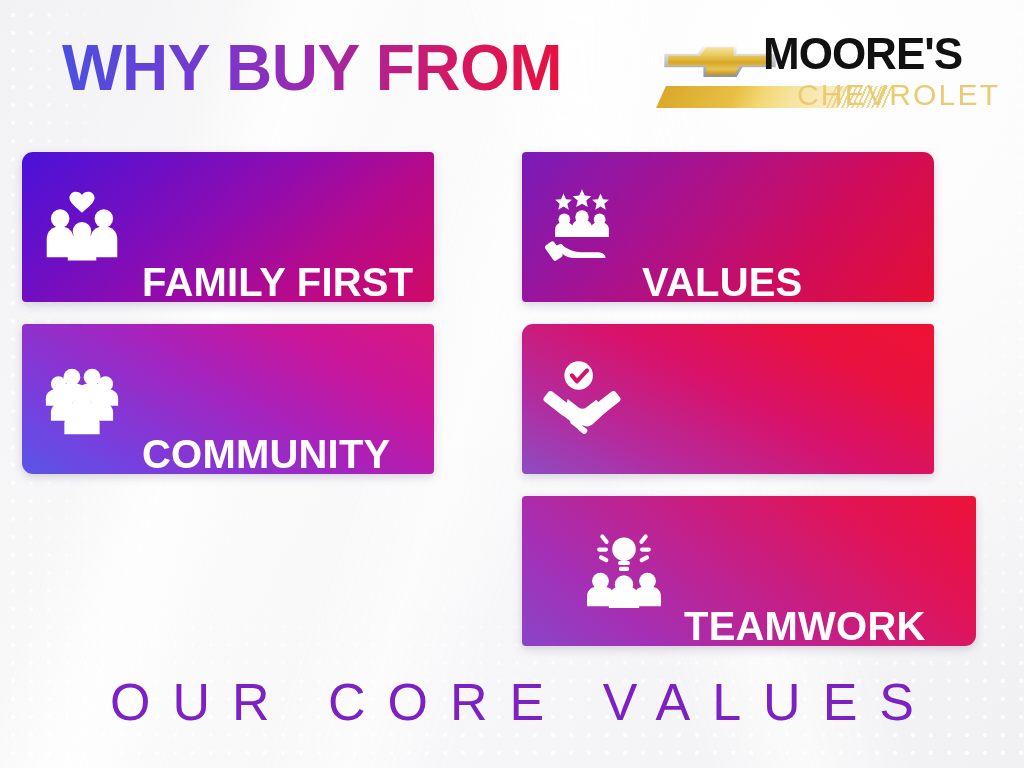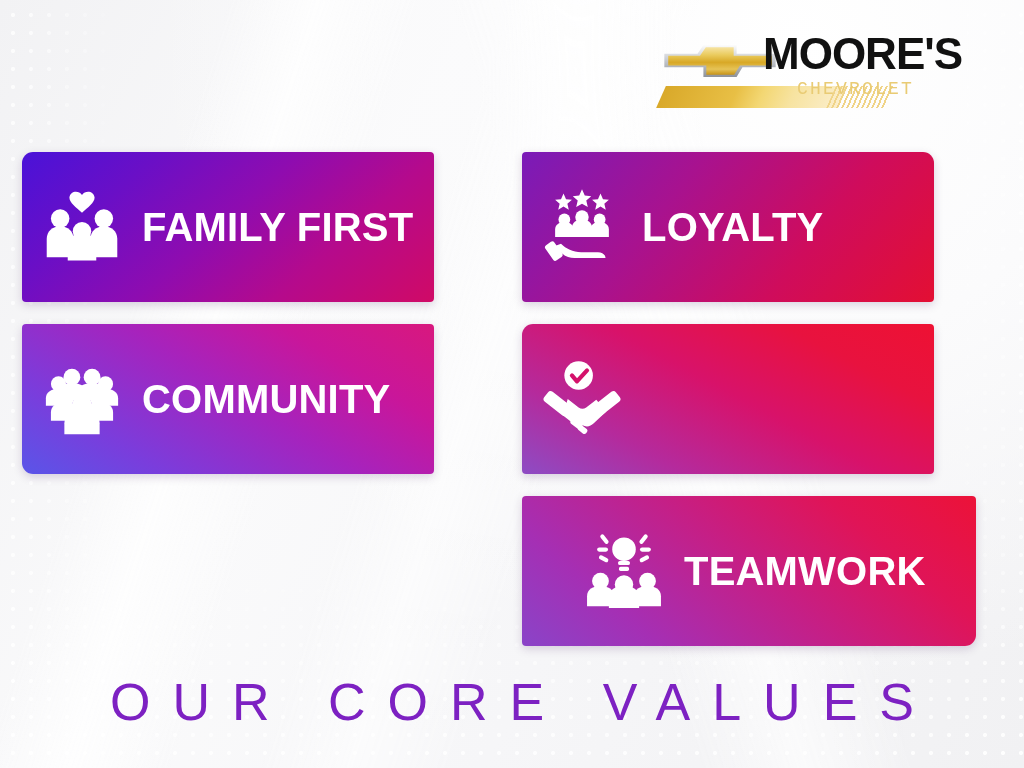--- a/index.html
+++ b/index.html
@@ -60,28 +60,28 @@
   .logo .brandband:after{
     content:"";position:absolute;right:-46px;top:0;width:58px;height:100%;
     background:repeating-linear-gradient(90deg,#f0d488 0 2px,rgba(255,255,255,0) 2px 5px);
   }
   .logo .moores{
     position:absolute;left:108px;top:2px;
     font-size:44px;font-weight:bold;color:#111;letter-spacing:-1px;line-height:1;text-align:right;
   }
   .logo .chevrolet{
     position:absolute;left:142px;top:50px;
-    font-size:18px;font-weight:normal;color:#e9cb74;letter-spacing:2.2px;line-height:1;font-family:Liberation Mono, monospace;
+    font-size:30px;font-weight:normal;color:#e9cb74;letter-spacing:2.2px;line-height:1;
   }
 
   
   .grid{position:absolute;left:22px;top:152px;width:980px;height:494px;}
   .card{
     position:absolute;width:412px;height:150px;
-    display:flex;align-items:center;
+    display:flex;align-items:flex-end;
     box-shadow:0 3px 10px rgba(60,20,90,.18);
     overflow:hidden;
   }
   .card .ico{
     flex:0 0 auto;width:120px;height:100%;
     display:flex;align-items:center;justify-content:center;
   }
   .card .ico svg{width:84px;height:84px;fill:#fff;display:block;}
   .card .label{
     font-size:40px;font-weight:bold;color:#fff;letter-spacing:.2px;
@@ -108,20 +108,21 @@
   }
 </style>
 </head>
 <body>
 
 <div id="stage">
 
   <div class="streaks"></div>
   <div class="dots"></div>
 
+  <div class="headline">WHY BUY FROM</div>
 
   <div class="logo">
     <svg class="bowtie" viewBox="0 0 240 86">
       <defs>
         <linearGradient id="gold" x1="0" y1="0" x2="0" y2="1">
           <stop offset="0%" stop-color="#f6e3a2"></stop>
           <stop offset="28%" stop-color="#eacb5d"></stop>
           <stop offset="55%" stop-color="#d8a826"></stop>
           <stop offset="80%" stop-color="#e6c356"></stop>
           <stop offset="100%" stop-color="#c79418"></stop>
@@ -166,21 +167,21 @@
           <circle cx="29" cy="41" r="7"></circle>
             <path d="M18 62V53c0-6 5-9 11-9s11 3 11 9v9z"></path>
           <circle cx="50" cy="38" r="8"></circle>
             <path d="M38 62V51c0-6 5-10 12-10s12 4 12 10v11z"></path>
           <circle cx="71" cy="41" r="7"></circle>
             <path d="M60 62V53c0-6 5-9 11-9s11 3 11 9v9z"></path>
           <path d="M25 70c6 6 14 10 24 10h20c5 0 9 3 9 7H41c-7 0-13-3-18-8l-6-6z"></path>
           <rect x="10" y="68" width="13" height="22" rx="3" transform="rotate(-35 16 79)"></rect>
         </svg>
       </div>
-      <div class="label">LOYALTY</div>
+      <div class="label">VALUES</div>
     </div>
 
     <div class="card c2">
       <div class="ico">
         <svg viewBox="0 0 100 100">
           <circle cx="22" cy="32" r="9"></circle>
             <path d="M7 58V49c0-7 6-11 15-11s15 4 15 11v9z"></path>
           <circle cx="78" cy="32" r="9"></circle>
             <path d="M63 58V49c0-7 6-11 15-11s15 4 15 11v9z"></path>
           <circle cx="38" cy="24" r="10"></circle>

